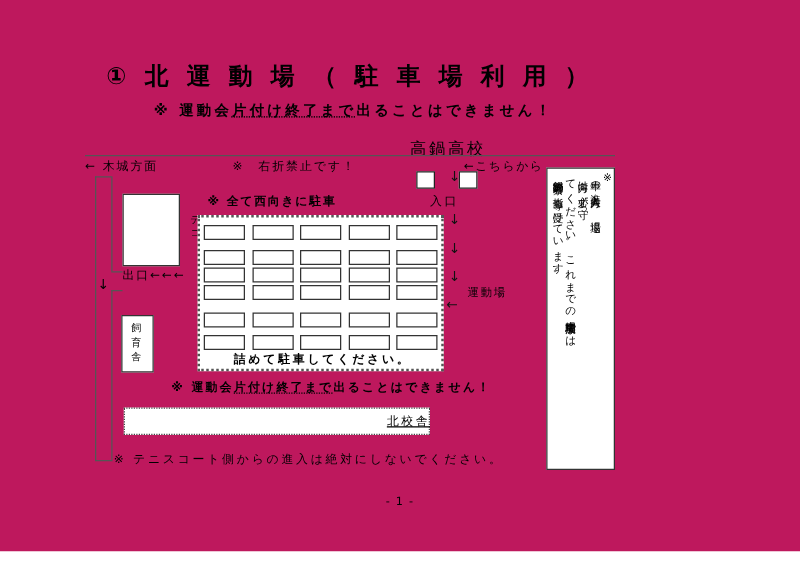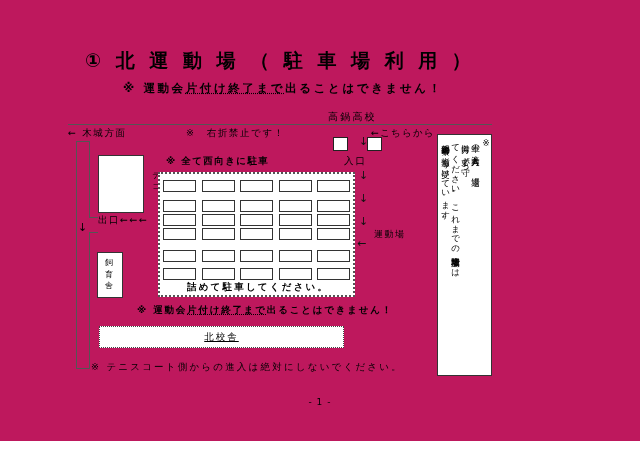--- a/index.html
+++ b/index.html
@@ -44,21 +44,21 @@
   .underlined-part {
     text-decoration: underline;
     text-decoration-style: dotted;
   }
 
   
   .koukou-label {
     position: absolute;
     left: 328px;
     top: 110px;
-    font-size: 10px;
+    font-size: 13px;
     letter-spacing: 2.2px;
     white-space: nowrap;
   }
   .top-road-line {
     position: absolute;
     left: 68px;
     top: 124px;
     width: 424px;
     height: 0;
     border-top: 1px solid #555;
@@ -339,21 +339,21 @@
     height: 22px;
     border: 1.5px dotted #444;
     background: #fff;
     box-sizing: border-box;
   }
   .north-building-label {
     position: absolute;
     left: 99px;
     top: 331px;
     width: 245px;
-    text-align: center;
+    text-align: right;
     font-size: 9.5px;
     letter-spacing: 2px;
     text-decoration: underline;
   }
 
   
   .bottom-warning {
     position: absolute;
     left: 137px;
     top: 304px;

